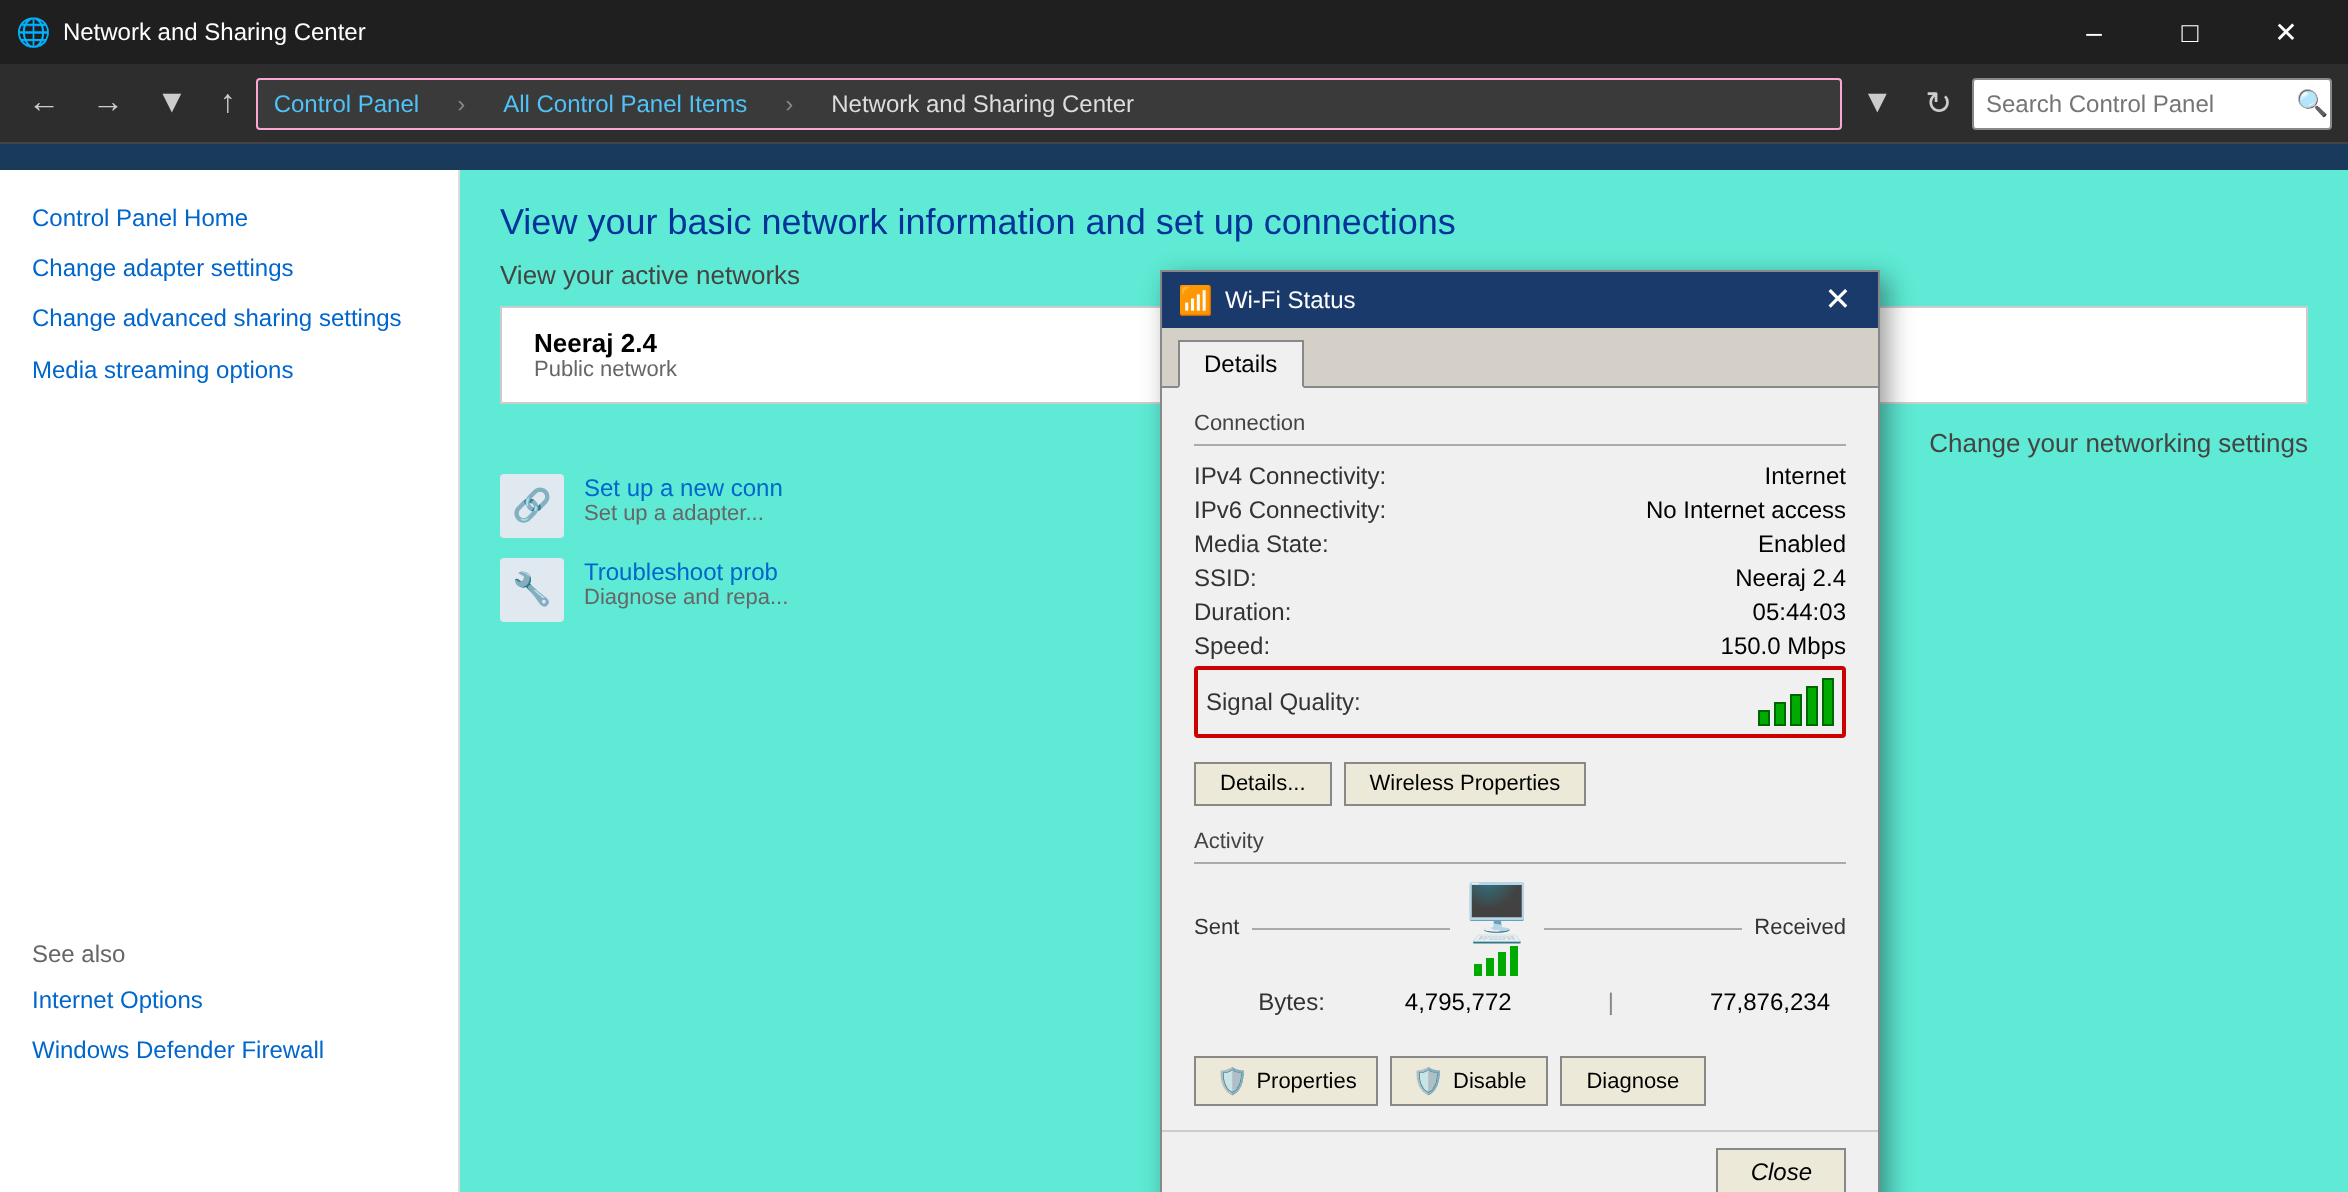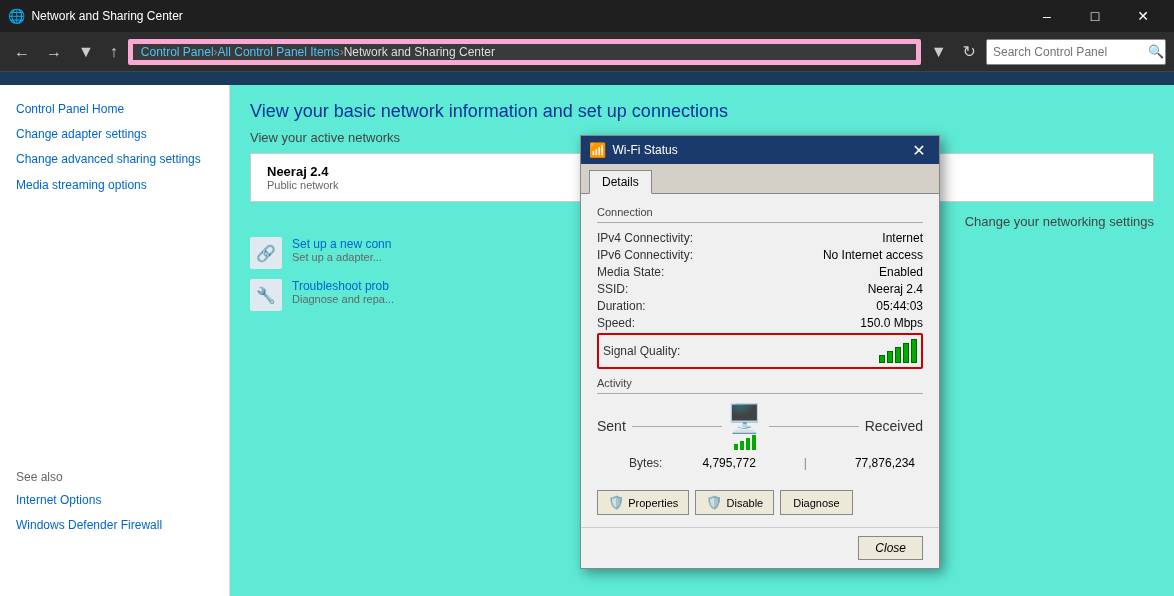--- a/index.html
+++ b/index.html
@@ -40,22 +40,22 @@
       align-items: center;
       padding: 0 8px;
       gap: 4px;
       border-bottom: 1px solid #444;
     }
     .nav-btn {
       background: transparent; border: none; color: #ccc;
       cursor: pointer; font-size: 16px; padding: 4px 6px;
     }
     .breadcrumb {
-      display: flex; align-items: center; gap: 0;
-      background: #3a3a3a; border: 5px solid #f9a8d4;
+      display: flex; align-items: center; gap: 19px;
+      background: #3a3a3a; border: 1px solid #f9a8d4;
       height: 26px; padding: 0 8px; border-radius: 2px;
       flex: 1; color: #ddd; font-size: 12px;
     }
     .breadcrumb-sep { color: #888; }
     .breadcrumb-item { color: #4fc3f7; cursor: pointer; }
     .breadcrumb-item.active { color: #ddd; }
     .search-box {
       display: flex; align-items: center;
       background: #fff; border: 1px solid #888;
       height: 26px; padding: 0 6px; border-radius: 2px;
@@ -246,21 +246,21 @@
       font-size: 11px;
       color: #444;
       margin-bottom: 4px;
     }
     .activity-visual {
       display: flex;
       align-items: center;
       justify-content: space-around;
       margin-bottom: 6px;
     }
-    .activity-label { font-size: 14px; color: #333; }
+    .activity-label { font-size: 11px; color: #333; }
     .activity-line {
       flex: 1;
       height: 1px;
       background: #aaa;
       margin: 0 6px;
     }
     .computer-icon { font-size: 28px; color: #1a6cc8; }
     .activity-signal {
       display: flex;
       align-items: flex-end;
@@ -434,20 +434,24 @@
             <span class="info-label">Signal Quality:</span>
             <div class="signal-bars">
               <span style="display:inline-block; width:6px; height:8px; background:#00aa00; border:1px solid #006600;"></span>
               <span style="display:inline-block; width:6px; height:12px; background:#00aa00; border:1px solid #006600;"></span>
               <span style="display:inline-block; width:6px; height:16px; background:#00aa00; border:1px solid #006600;"></span>
               <span style="display:inline-block; width:6px; height:20px; background:#00aa00; border:1px solid #006600;"></span>
               <span style="display:inline-block; width:6px; height:24px; background:#00aa00; border:1px solid #006600;"></span>
             </div>
           </div>
 
+          <div class="dialog-action-row">
+            <button class="action-btn">Details...</button>
+            <button class="action-btn">Wireless Properties</button>
+          </div>
 
           <div class="activity-section">
             <div class="activity-title">Activity</div>
             <div class="dialog-divider"></div>
             <div class="activity-visual">
               <span class="activity-label">Sent</span>
               <div class="activity-line"></div>
               <div style="display:flex;flex-direction:column;align-items:center;">
                 <span class="computer-icon">🖥️</span>
                 <div class="activity-signal">

